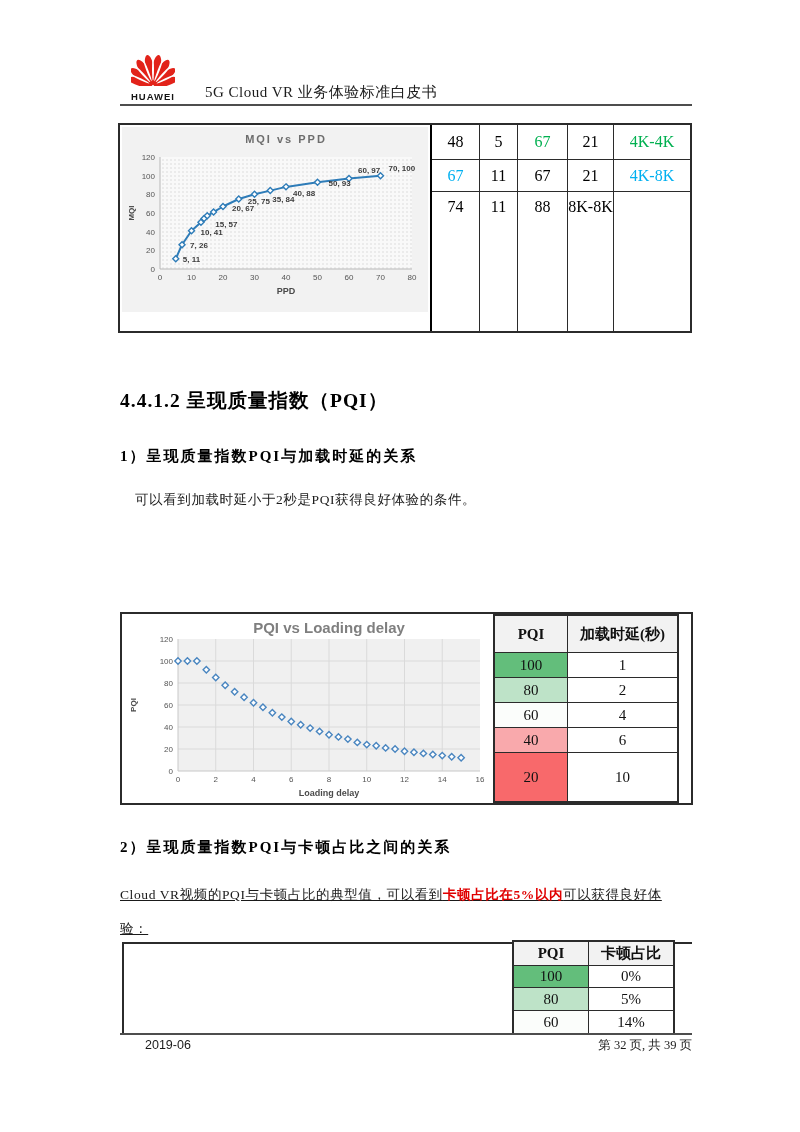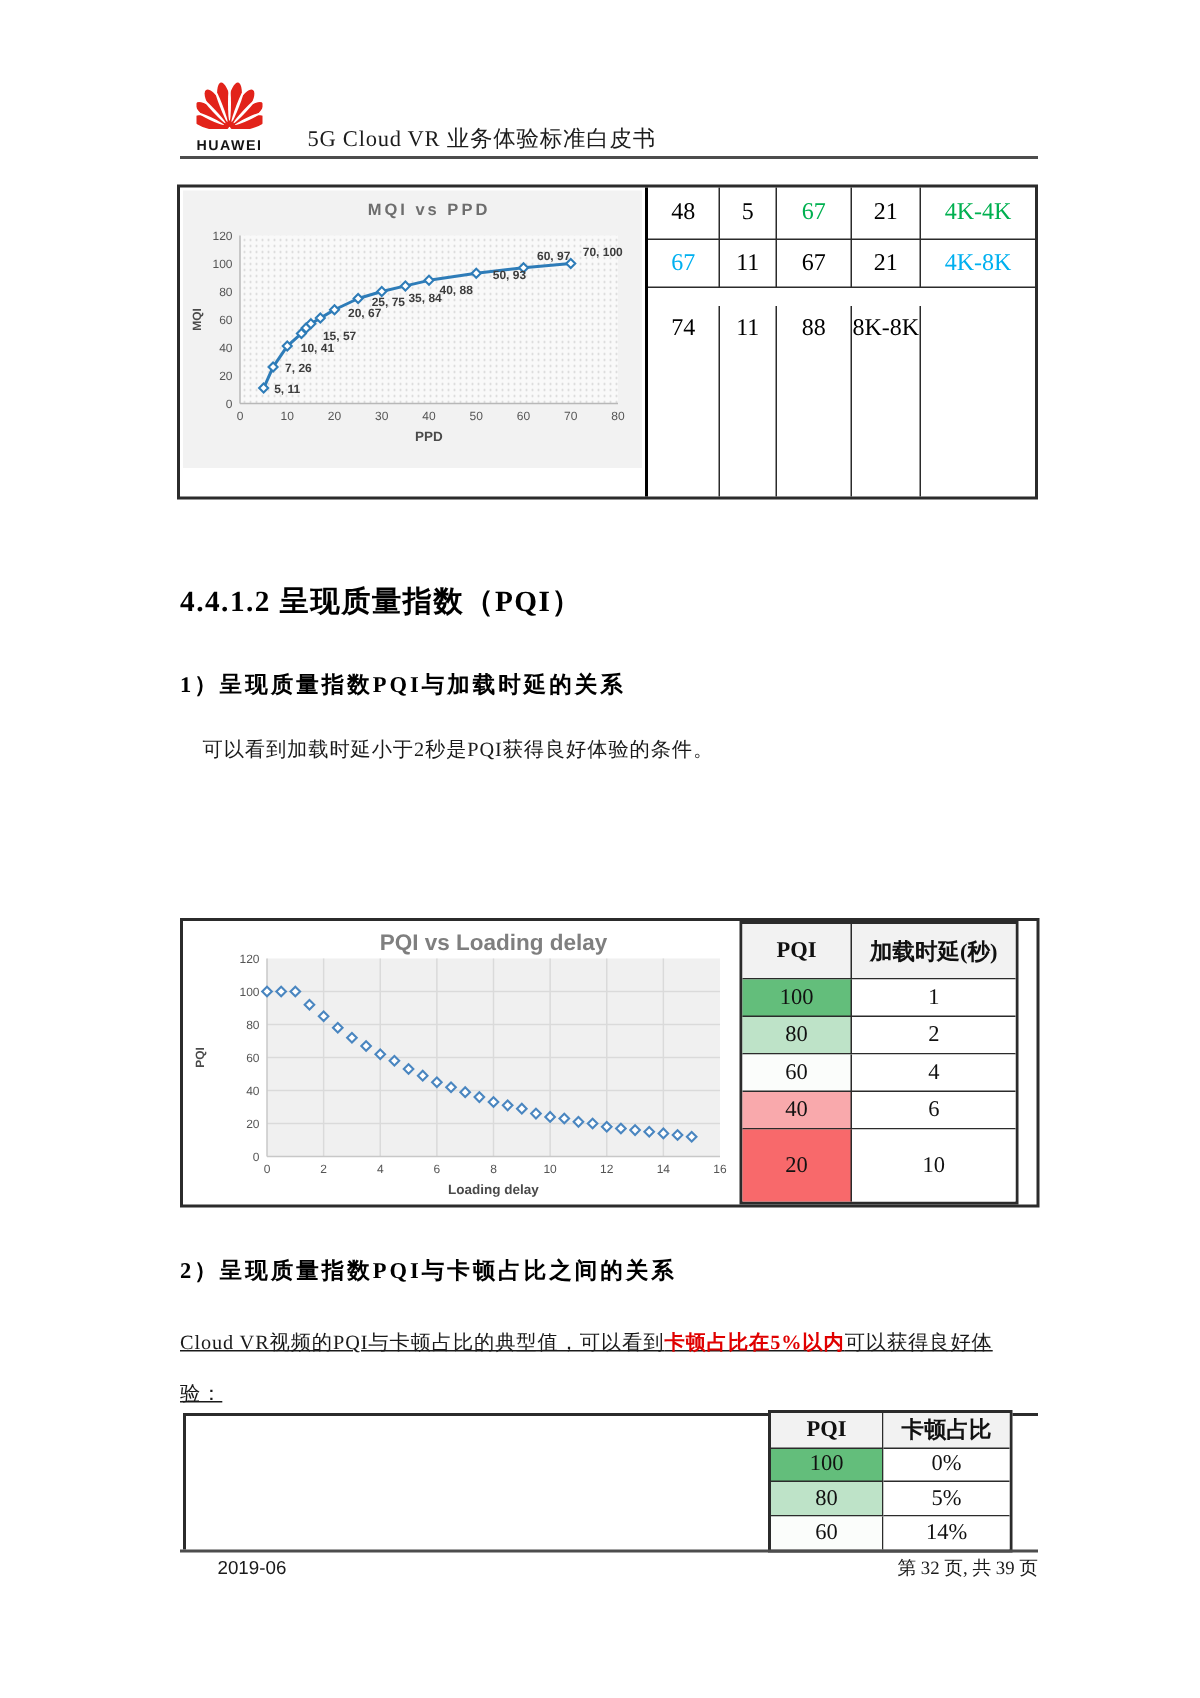--- a/index.html
+++ b/index.html
@@ -20,21 +20,21 @@
   
   .fig1 { position:absolute; left:118px; top:123px; width:574px; height:210px;
     border:2px solid #2b2b2b; display:flex; }
   .chart1-wrap { margin:2px 0 0 2px; width:306px; height:185px; background:#f2f2f2; }
   .chart1-wrap svg, .chart2-wrap svg { display:block; }
   .t1 { margin-left:auto; width:260px; height:100%; border-left:2px solid #000000;
     display:grid; grid-template-columns:48px 38px 50px 46px 1fr; grid-template-rows:35px 32px 1fr; }
   .t1 .c { display:flex; align-items:center; justify-content:center; font-size:16px; }
   .t1 .c:not(:nth-child(5n)) { border-right:1.6px solid #2b2b2b; }
   .t1 .c:nth-child(-n+10) { border-bottom:1.6px solid #2b2b2b; }
-  .t1 .c:nth-child(n+11) { align-items:flex-start; padding-top:6px;margin-top:12px; }
+  .t1 .c:nth-child(n+11) { align-items:flex-start; padding-top:6px; }
   
   .h2 { position:absolute; left:120px; top:387px; font-size:19.5px; font-weight:bold; letter-spacing:1px; color:#000; }
   .h3 { position:absolute; left:120px; font-size:15px; font-weight:bold; letter-spacing:2px; color:#000; }
   #sub1 { top:447px; }
   #sub2 { top:838px; }
   .para { position:absolute; font-size:13.5px; color:#1a1a1a; letter-spacing:0.6px; }
   #para1 { left:135px; top:491px; }
   #para2 { left:120px; top:878px; width:582px; line-height:34px;text-decoration:underline; }
   .red-em { color:#e00000; font-weight:bold; }
   

